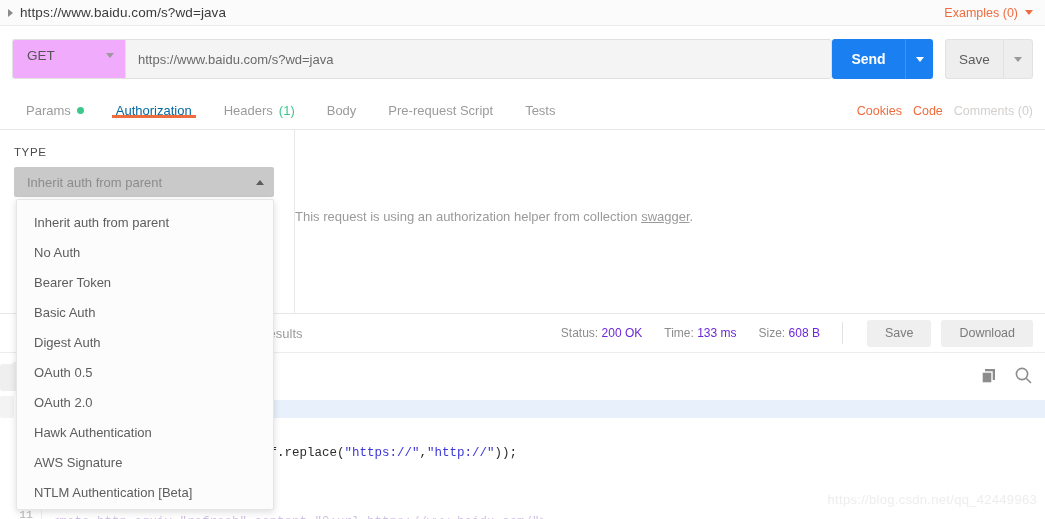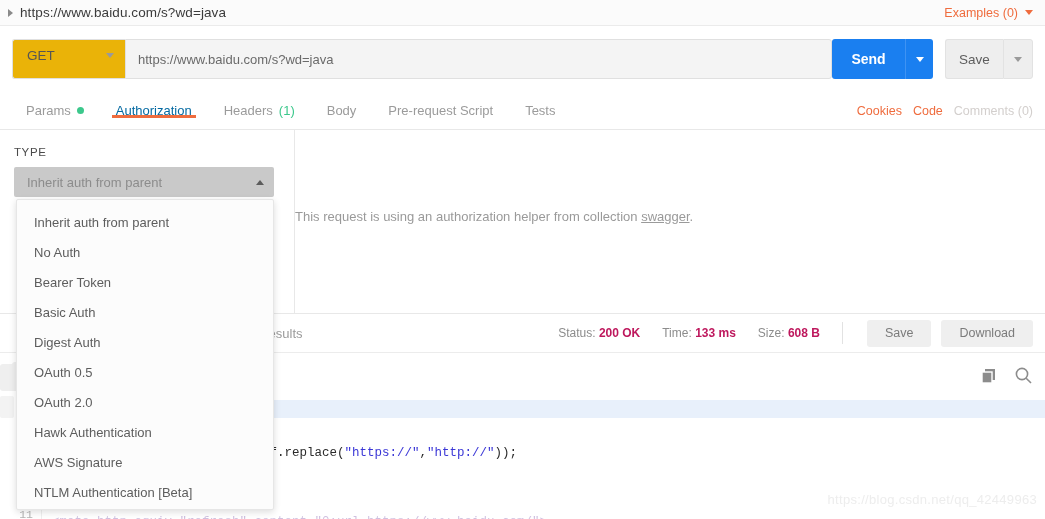--- a/index.html
+++ b/index.html
@@ -38,21 +38,21 @@
     border-right: 4.5px solid transparent;
   }
 
   
   .urlrow {
     position: absolute; left: 0; top: 26px; width: 1045px; height: 66px;
     background: #ffffff; display: flex; align-items: center;
     padding: 0 12px;
   }
   .method-box {
-    width: 113px; height: 40px; background: #eab308;
+    width: 113px; height: 40px; background: #f0abfc;
     border: 1px solid #e0e0e0; border-right: none;
     border-radius: 3px 0 0 3px;
     display: flex; align-items: center; justify-content: space-between;
     padding: 0 11px 8px 14px;
   }
   .method-label { font-size: 13.5px; color: #555; }
   .caret-down-gray {
     width: 0; height: 0;
     border-top: 5px solid #9a9a9a;
     border-left: 4.5px solid transparent;
@@ -166,21 +166,21 @@
     position: relative; display: flex; align-items: center;
     padding: 0 14px; font-size: 13px; color: #9b9b9b; cursor: pointer;
   }
   .resp-tab.active { color: #3a3a3a; }
   .resp-tab.active::after {
     content: ""; position: absolute; left: 10px; right: 10px; bottom: 0;
     height: 3px; background: #ef6c3e;
   }
   .resp-meta { margin-left: auto; display: flex; align-items: center; padding-right: 12px; }
   .meta-item { font-size: 12px; color: #8c8c8c; margin-right: 22px; }
-  .meta-val { color: #be185d; font-weight: bold; }
+  .meta-val { color: #6d28d9; font-weight: normal; }
   .meta-div { width: 1px; height: 22px; background: #e2e2e2; margin-right: 14px; }
   .ghost-btn {
     height: 27px; padding: 0 18px; background: #efefef; border: none;
     border-radius: 3px; font-size: 12.5px; color: #7b7b7b; cursor: pointer;
     margin-left: 10px; display: flex; align-items: center;
   }
 
   
   .edit-toolbar {
     position: absolute; left: 0; top: 353px; width: 1045px; height: 45px;

